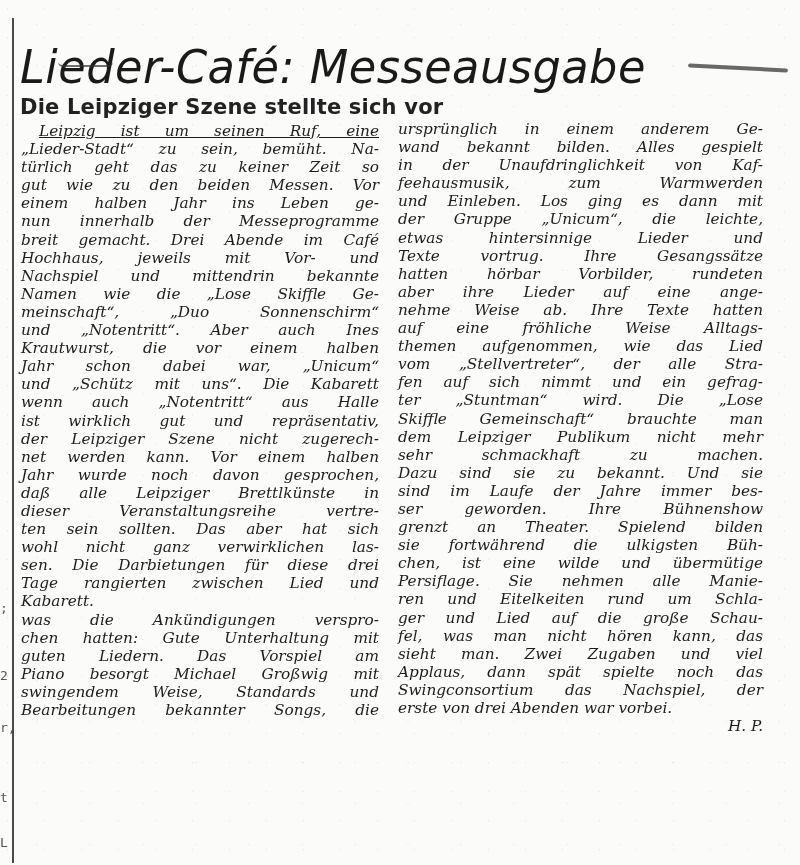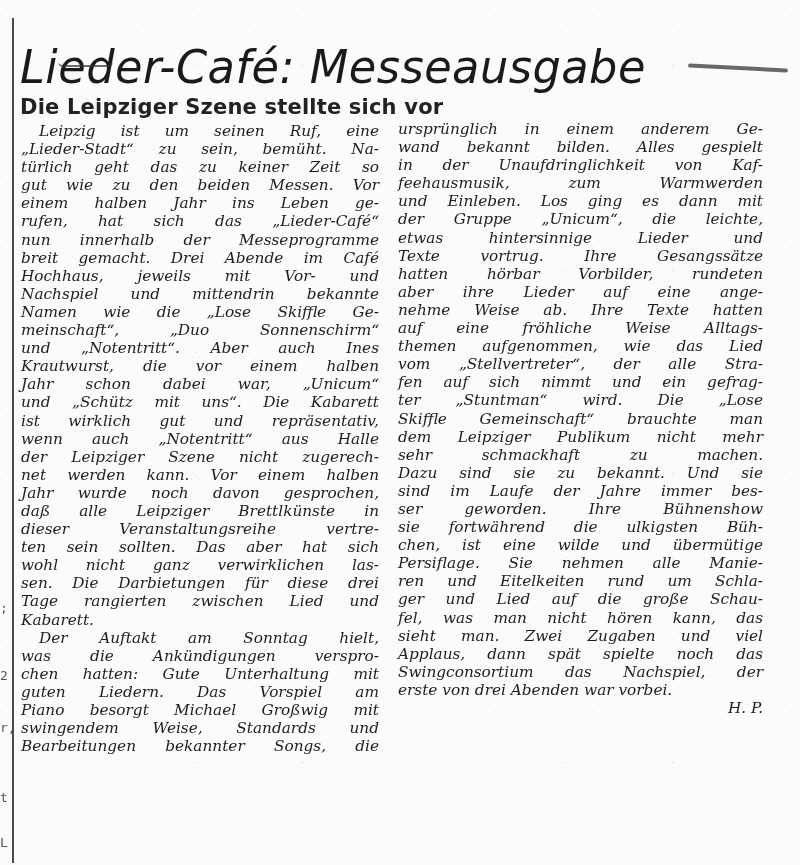--- a/index.html
+++ b/index.html
@@ -43,21 +43,21 @@
     position: absolute; top: 122px;
     font-family: "DejaVu Serif", serif; font-style: italic;
     font-size: 15.3px; line-height: 18.1px; color: #1d1d1d;
   }
   .col-left { left: 21px; width: 358px; }
   .col-right { left: 398px; width: 365px; top: 120px; }
   .line {
     display: block; text-align: justify; text-align-last: justify;
     white-space: nowrap; height: 18.1px; overflow: visible;
   }
-  .line.indent { padding-left: 18px; }
+  .line.indent { padding-left: 18px; text-decoration: underline; }
   .line.last { text-align-last: left; font-style: italic; }
   .line.right { text-align: left; text-align-last: right; }
   .noise {
     position: absolute; inset: 0; pointer-events: none;
     background-image:
       radial-gradient(circle at 20% 30%, rgba(0,0,0,0.12) 0.6px, transparent 1px),
       radial-gradient(circle at 70% 60%, rgba(0,0,0,0.10) 0.6px, transparent 1px);
     background-size: 37px 29px, 53px 41px;
     opacity: 0.6;
   }
@@ -79,44 +79,42 @@
   <div class="headline-underline"></div>
   <div class="pen-mark"></div>
   <h2 class="subhead">Die Leipziger Szene stellte sich vor</h2>
 
   <div class="column col-left" id="col-left">
       <span class="line indent">Leipzig ist um seinen Ruf, eine</span>
       <span class="line">„Lieder-Stadt“ zu sein, bemüht. Na-</span>
       <span class="line">türlich geht das zu keiner Zeit so</span>
       <span class="line">gut wie zu den beiden Messen. Vor</span>
       <span class="line">einem halben Jahr ins Leben ge-</span>
-      <span class="line">rufen, hat sich das „Lieder-Café“</span>
       <span class="line">nun innerhalb der Messeprogramme</span>
       <span class="line">breit gemacht. Drei Abende im Café</span>
       <span class="line">Hochhaus, jeweils mit Vor- und</span>
       <span class="line">Nachspiel und mittendrin bekannte</span>
       <span class="line">Namen wie die „Lose Skiffle Ge-</span>
       <span class="line">meinschaft“, „Duo Sonnenschirm“</span>
       <span class="line">und „Notentritt“. Aber auch Ines</span>
       <span class="line">Krautwurst, die vor einem halben</span>
       <span class="line">Jahr schon dabei war, „Unicum“</span>
       <span class="line">und „Schütz mit uns“. Die Kabarett</span>
+      <span class="line">wenn auch „Notentritt“ aus Halle</span>
       <span class="line">ist wirklich gut und repräsentativ,</span>
-      <span class="line">wenn auch „Notentritt“ aus Halle</span>
       <span class="line">der Leipziger Szene nicht zugerech-</span>
       <span class="line">net werden kann. Vor einem halben</span>
       <span class="line">Jahr wurde noch davon gesprochen,</span>
       <span class="line">daß alle Leipziger Brettlkünste in</span>
       <span class="line">dieser Veranstaltungsreihe vertre-</span>
       <span class="line">ten sein sollten. Das aber hat sich</span>
       <span class="line">wohl nicht ganz verwirklichen las-</span>
       <span class="line">sen. Die Darbietungen für diese drei</span>
       <span class="line">Tage rangierten zwischen Lied und</span>
       <span class="line last">Kabarett.</span>
-      <span class="line indent">Der Auftakt am Sonntag hielt,</span>
       <span class="line">was die Ankündigungen verspro-</span>
       <span class="line">chen hatten: Gute Unterhaltung mit</span>
       <span class="line">guten Liedern. Das Vorspiel am</span>
       <span class="line">Piano besorgt Michael Großwig mit</span>
       <span class="line">swingendem Weise, Standards und</span>
       <span class="line">Bearbeitungen bekannter Songs, die</span>
     </div>
   <div class="column col-right" id="col-right">
       <span class="line">ursprünglich in einem anderem Ge-</span>
       <span class="line">wand bekannt bilden. Alles gespielt</span>
@@ -133,20 +131,21 @@
       <span class="line">themen aufgenommen, wie das Lied</span>
       <span class="line">vom „Stellvertreter“, der alle Stra-</span>
       <span class="line">fen auf sich nimmt und ein gefrag-</span>
       <span class="line">ter „Stuntman“ wird. Die „Lose</span>
       <span class="line">Skiffle Gemeinschaft“ brauchte man</span>
       <span class="line">dem Leipziger Publikum nicht mehr</span>
       <span class="line">sehr schmackhaft zu machen.</span>
       <span class="line">Dazu sind sie zu bekannt. Und sie</span>
       <span class="line">sind im Laufe der Jahre immer bes-</span>
       <span class="line">ser geworden. Ihre Bühnenshow</span>
+      <span class="line">grenzt an Theater. Spielend bilden</span>
       <span class="line">sie fortwährend die ulkigsten Büh-</span>
       <span class="line">chen, ist eine wilde und übermütige</span>
       <span class="line">Persiflage. Sie nehmen alle Manie-</span>
       <span class="line">ren und Eitelkeiten rund um Schla-</span>
       <span class="line">ger und Lied auf die große Schau-</span>
       <span class="line">fel, was man nicht hören kann, das</span>
       <span class="line">sieht man. Zwei Zugaben und viel</span>
       <span class="line">Applaus, dann spät spielte noch das</span>
       <span class="line">Swingconsortium das Nachspiel, der</span>
       <span class="line last">erste von drei Abenden war vorbei.</span>

